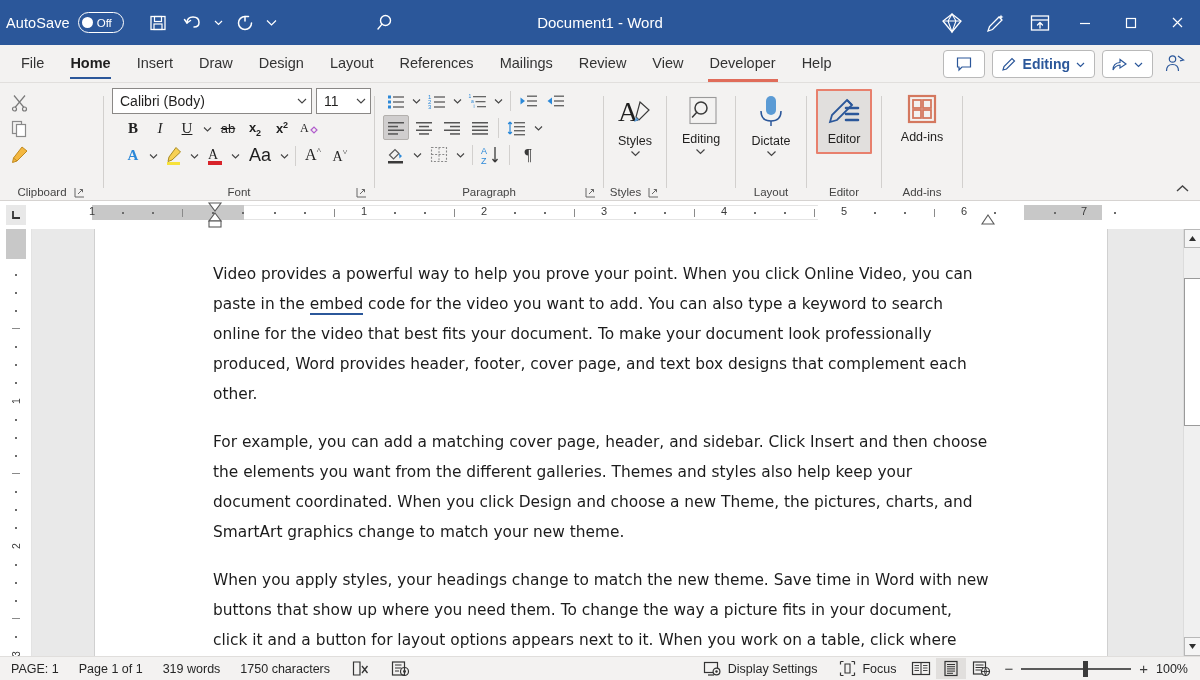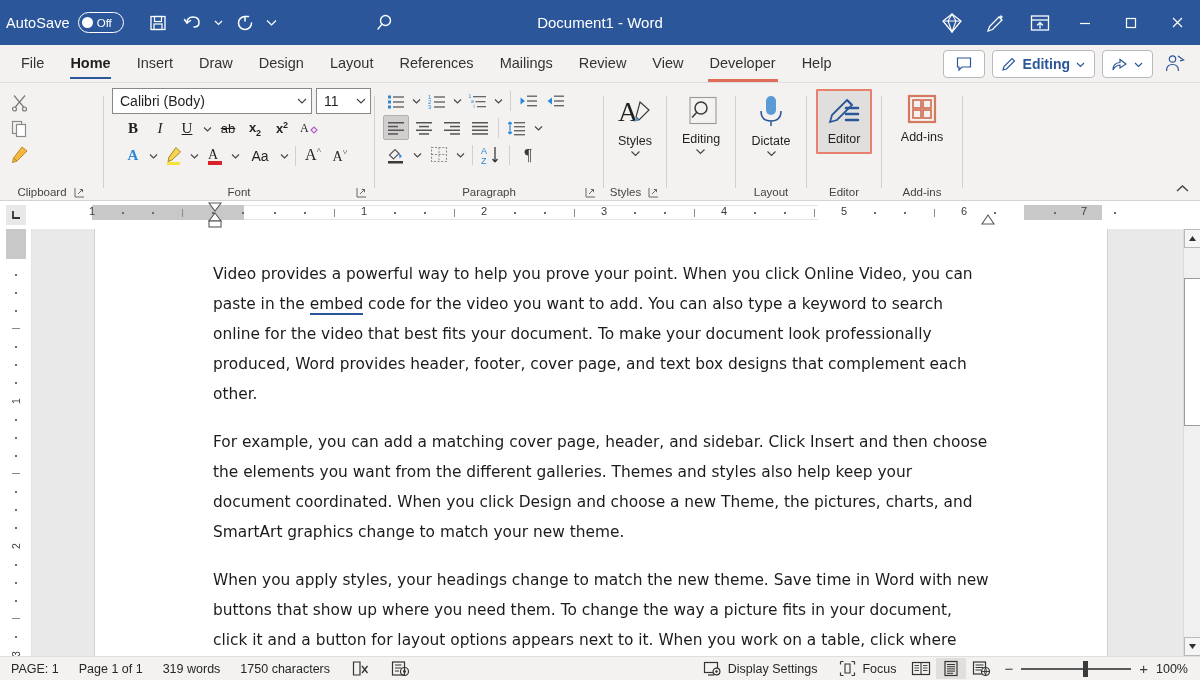--- a/index.html
+++ b/index.html
@@ -417,21 +417,21 @@
               <text x="3" y="14" font-size="14" font-family="Liberation Serif" fill="#1f1f1f">A</text>
               <rect x="3" y="16" width="14" height="4" fill="#d8232a"></rect>
             </svg>
           </div>
           <div class="caret">
             <svg width="11" height="10" viewBox="0 0 11 10">
               <path d="M2 3.5 L5.5 7 L9 3.5" fill="none" stroke="#444" stroke-width="1.1"></path>
             </svg>
           </div>
           <div class="smallbtn wide">
-            <span style="font-size:14px;color:#1f1f1f;">Aa</span>
+            <span style="font-size:18px;color:#1f1f1f;">Aa</span>
           </div>
           <div class="caret">
             <svg width="11" height="10" viewBox="0 0 11 10">
               <path d="M2 3.5 L5.5 7 L9 3.5" fill="none" stroke="#444" stroke-width="1.1"></path>
             </svg>
           </div>
           <div style="width:1px;height:20px;background:#d2d0ce;margin:0 3px;"></div>
           <div class="smallbtn">
             <span style="font-size:16px;color:#1f1f1f;font-family:'Liberation Serif',serif;">A<sup style="font-size:9px;">^</sup></span>
           </div>

